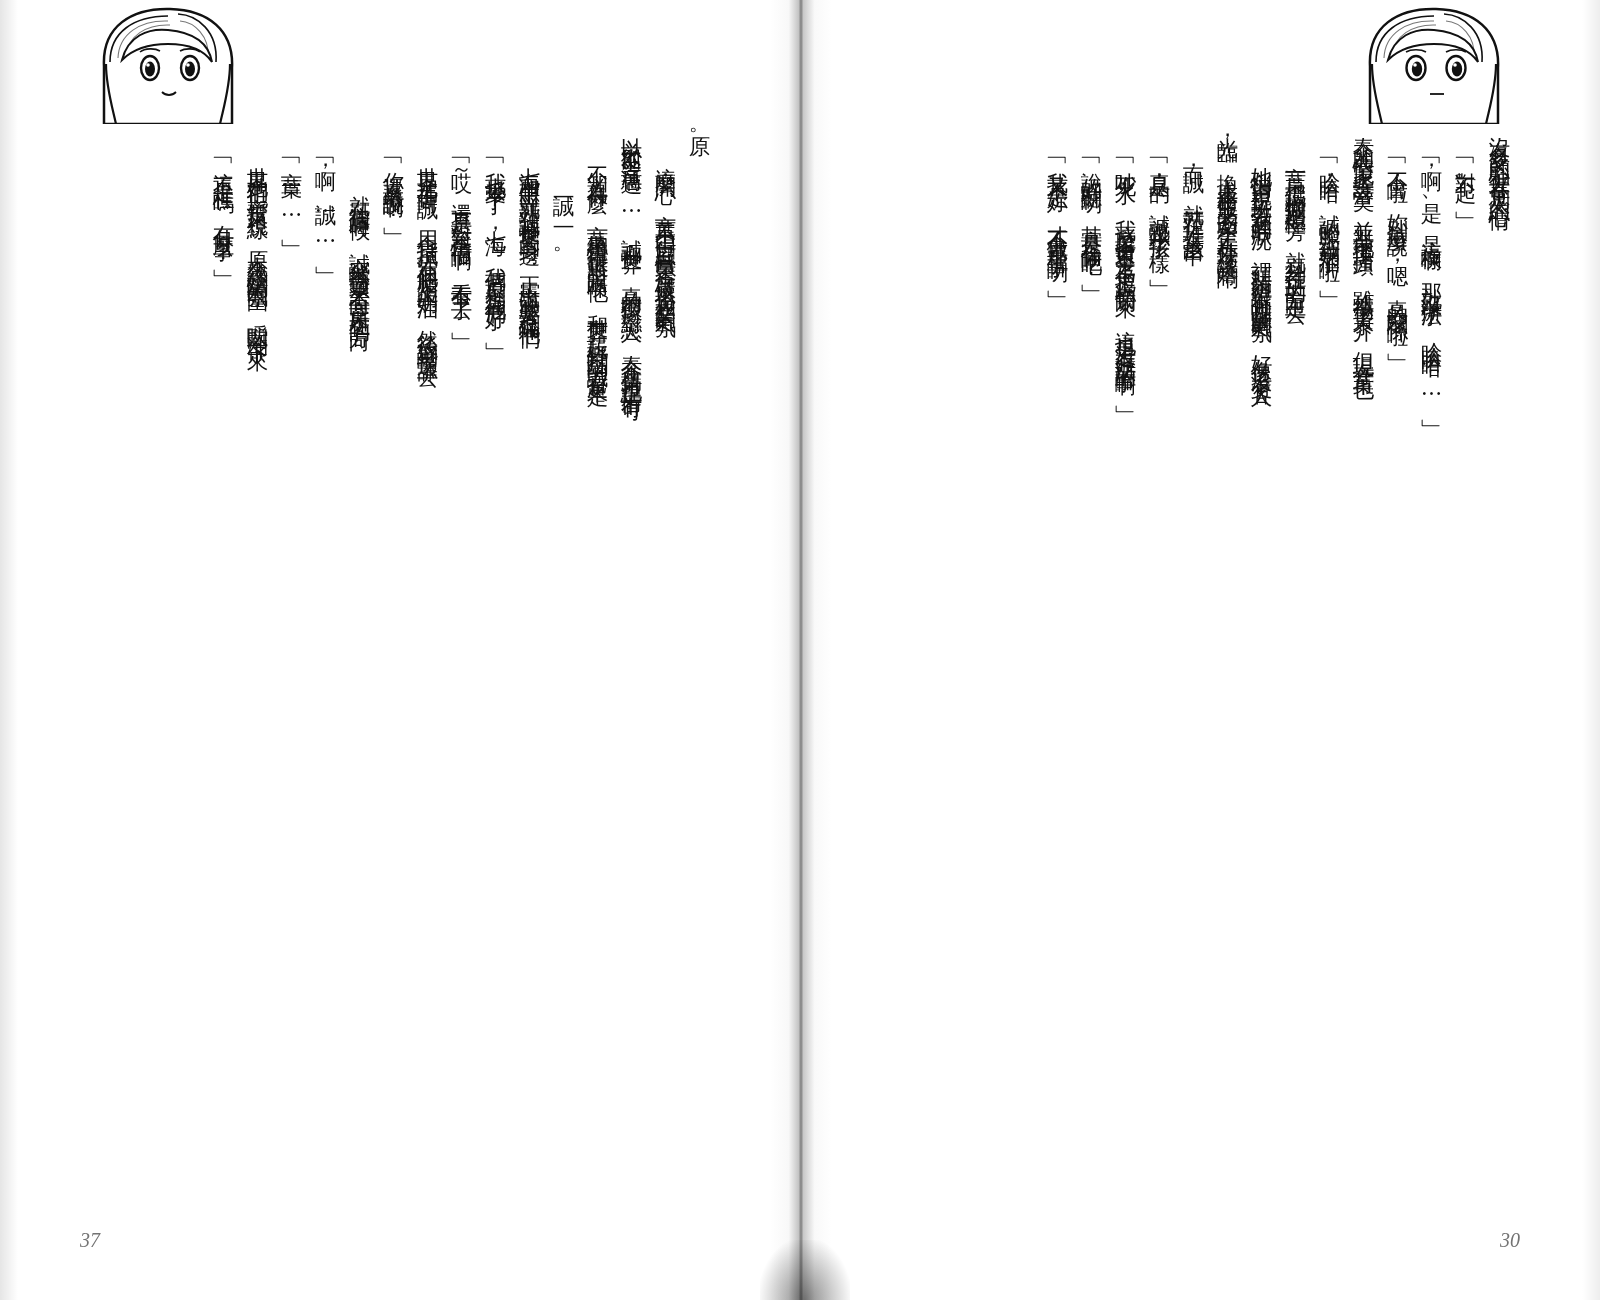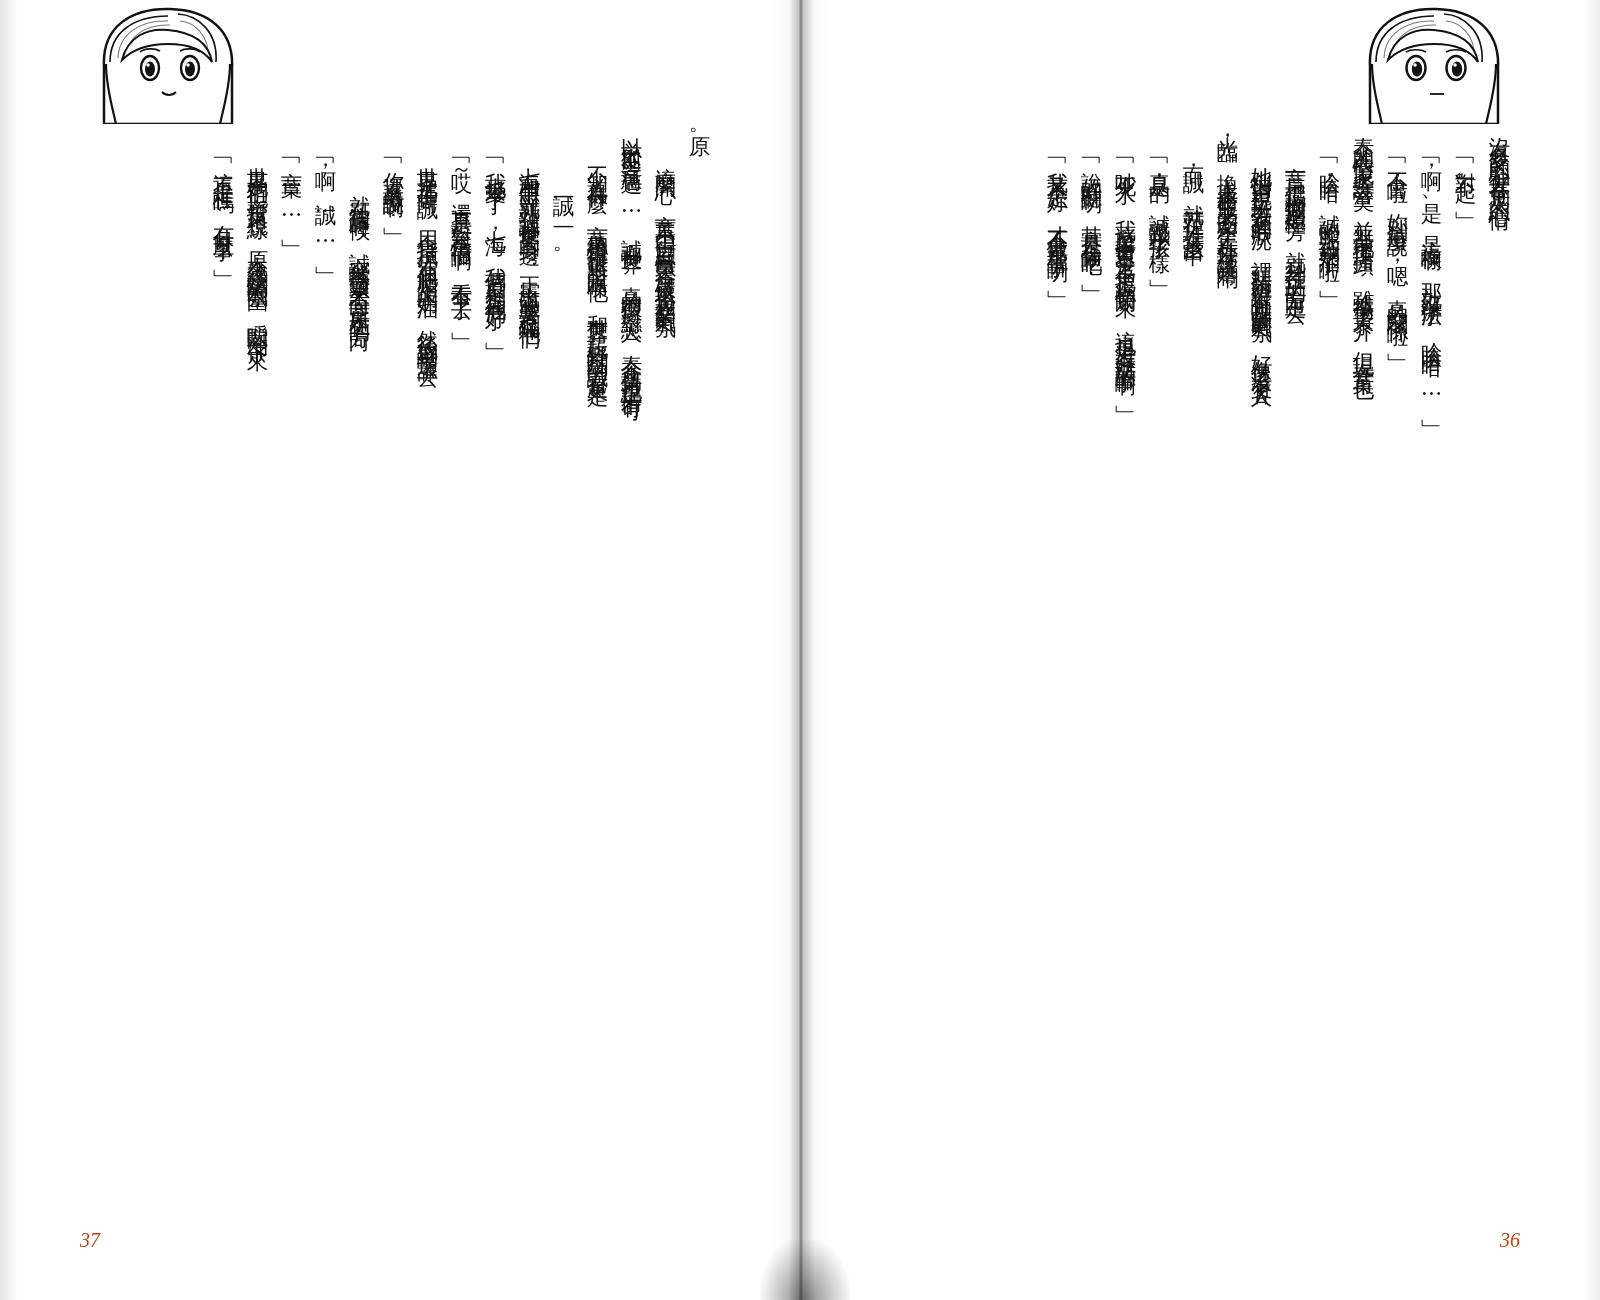--- a/index.html
+++ b/index.html
@@ -105,21 +105,21 @@
   }
   .col.indent1 { padding-top: 30px; }
   .col.indent2 { padding-top: 58px; }
 
   
   .folio {
     position: absolute;
     bottom: 48px;
     font-style: italic;
     font-size: 20px;
-    color: #c2410c;
+    color: #737373;
     font-family: "Liberation Serif", serif;
   }
   .page-left .folio { left: 80px; }
   .page-right .folio { right: 80px; }
 
   
   .face {
     position: absolute;
     top: 6px;
     width: 150px;
@@ -246,18 +246,18 @@
       <div class="col indent1">言葉一把鐵椅搬到櫃檯旁，就立刻往三班的方向走去。</div>
       <div class="col indent1">她悄悄窺視三班教室裡的狀況，裡頭裝飾得很有咖啡廳的氣氛。好像還沒有客人</div>
       <div class="col">光臨，換上服務生服裝的女學生正在外場談笑嬉鬧。</div>
       <div class="col indent1">而誠，就站在一堆女孩當中。</div>
       <div class="col indent1">「真是的，誠就跟小孩子一樣。」</div>
       <div class="col indent1">「吵死人了，我這麼拚命還不是為了把蛋糕切開來，這也是沒有辦法的事啊。」</div>
       <div class="col indent1">「說的好聽咧，其實是在偷吃吧？」</div>
       <div class="col indent1">「我又不是妳，才不會做那種事咧。」</div>
     </div>
 
-    <div class="folio">36</div>
+    <div class="folio">30</div>
   </div>
 
   <div class="gutter"></div>
   <div class="gutter-bottom"></div>
 </div>
 
 </body></html>

